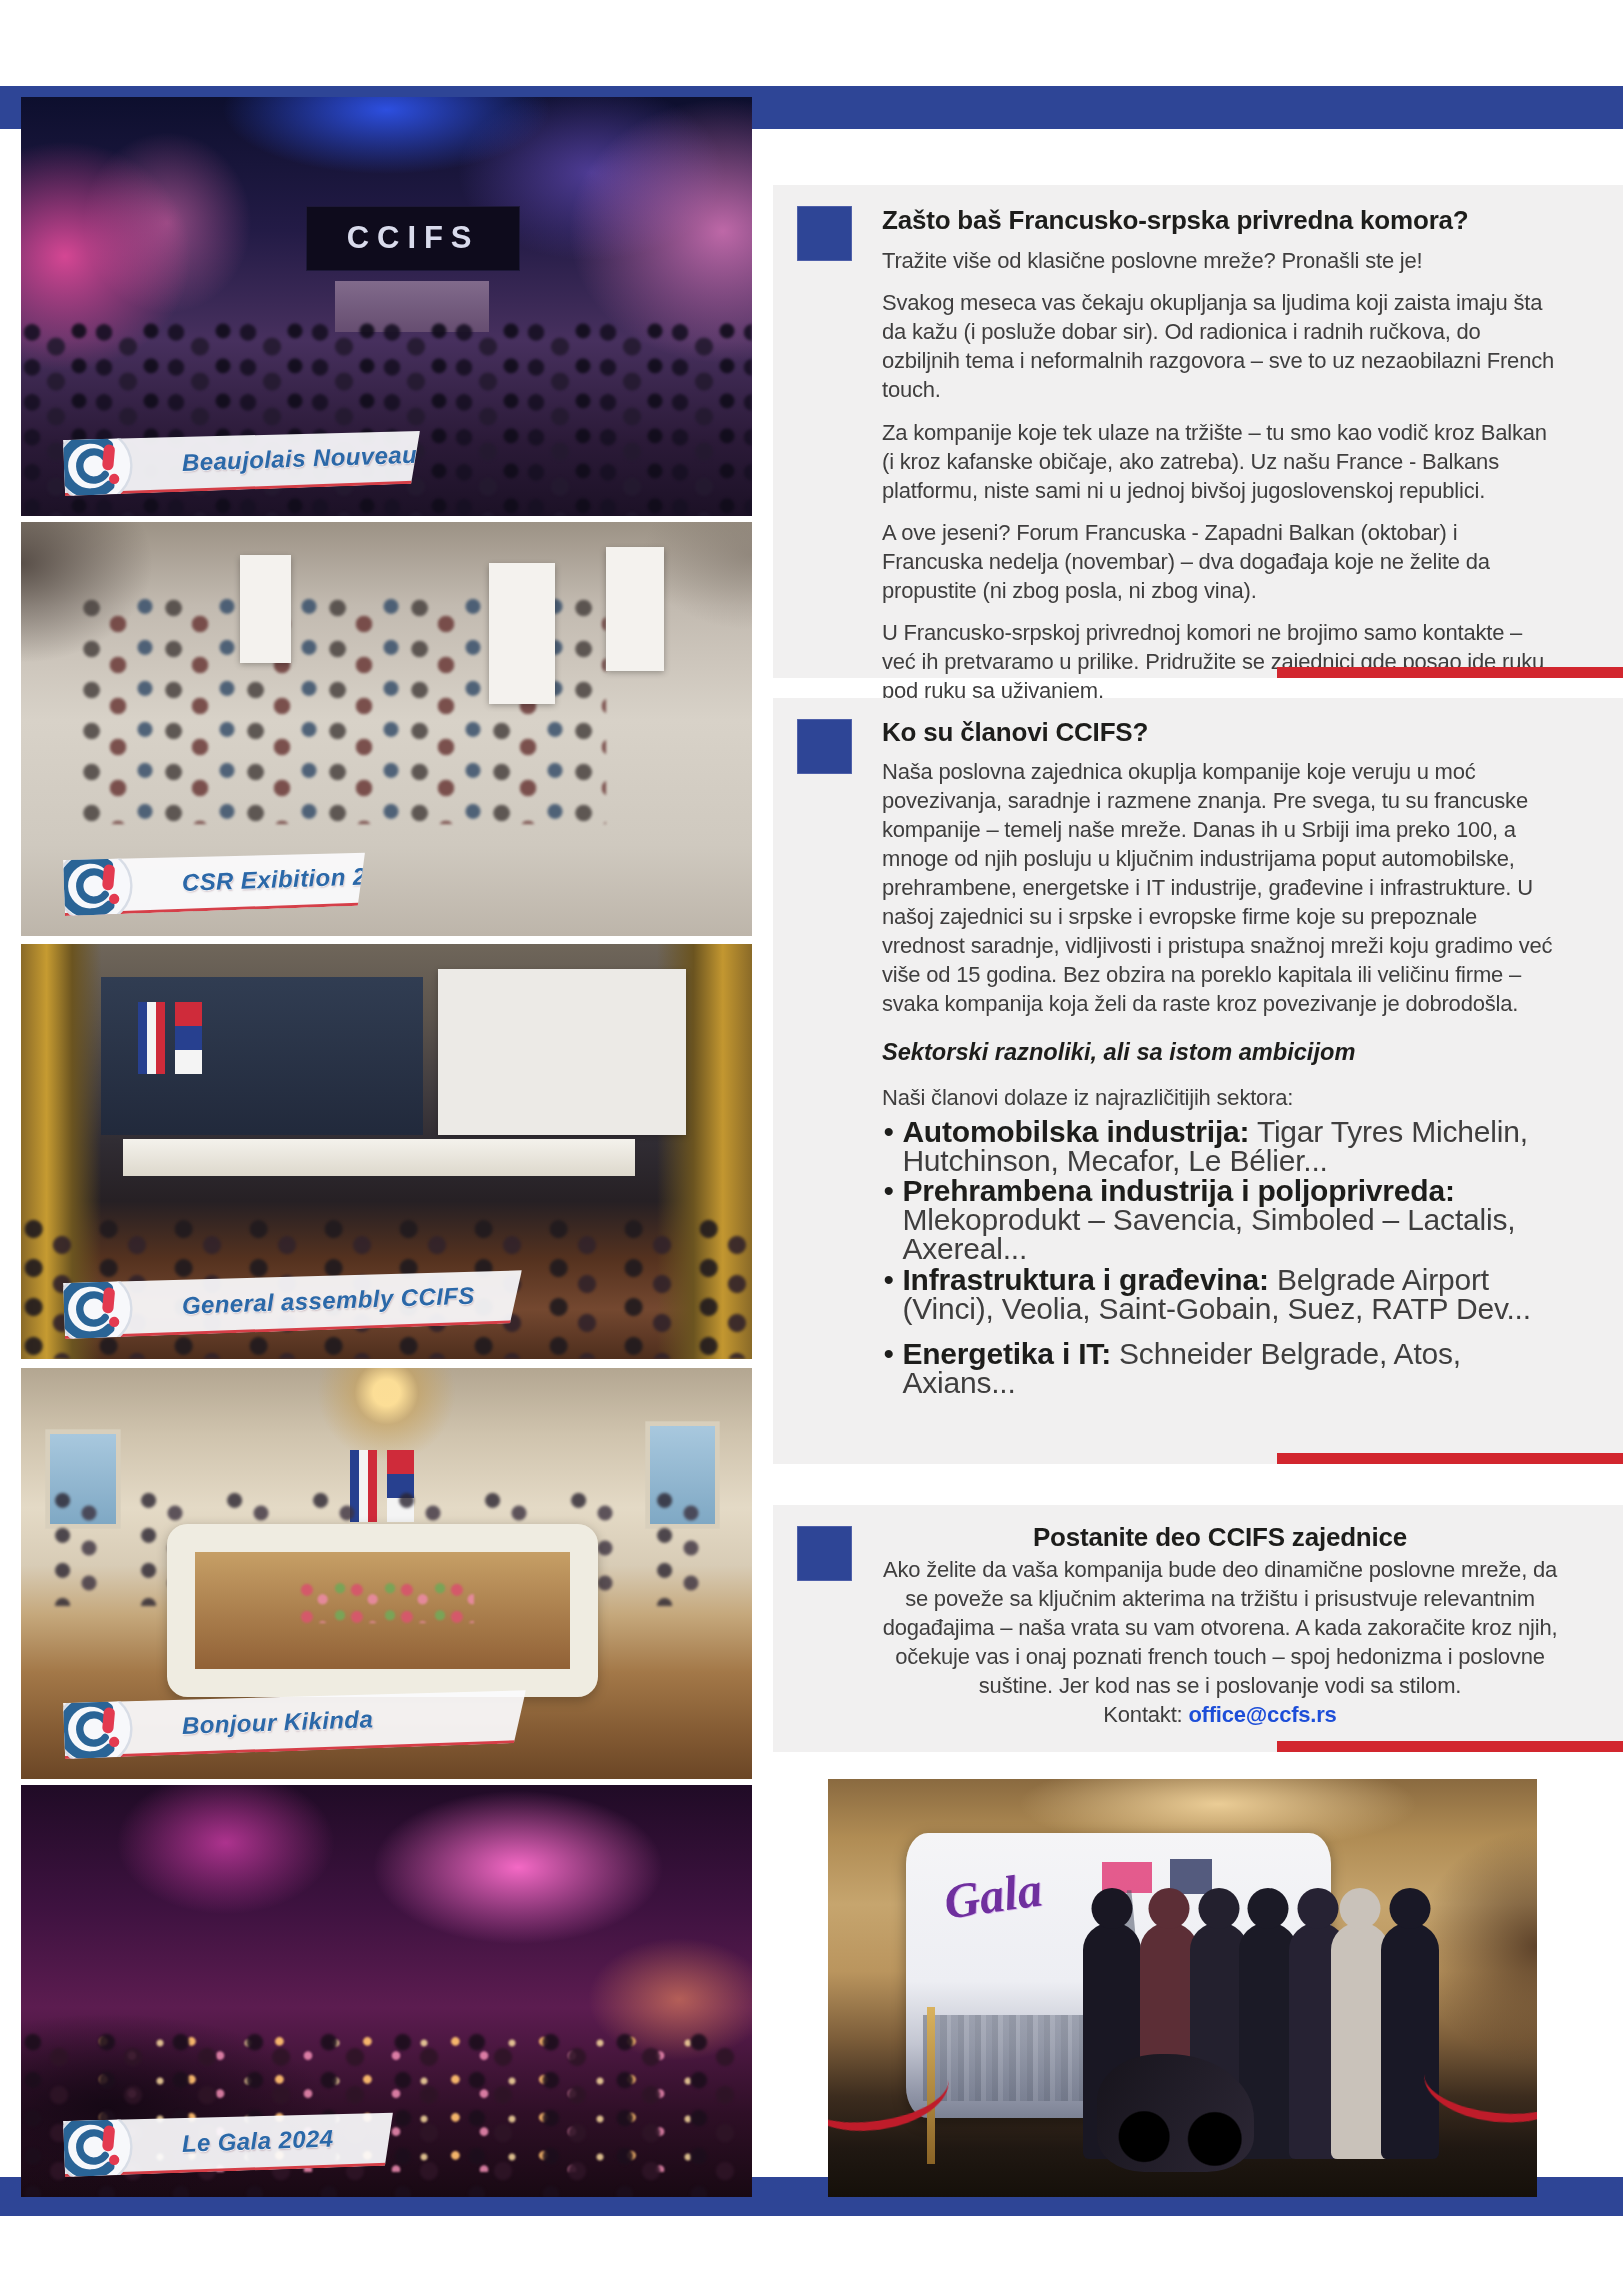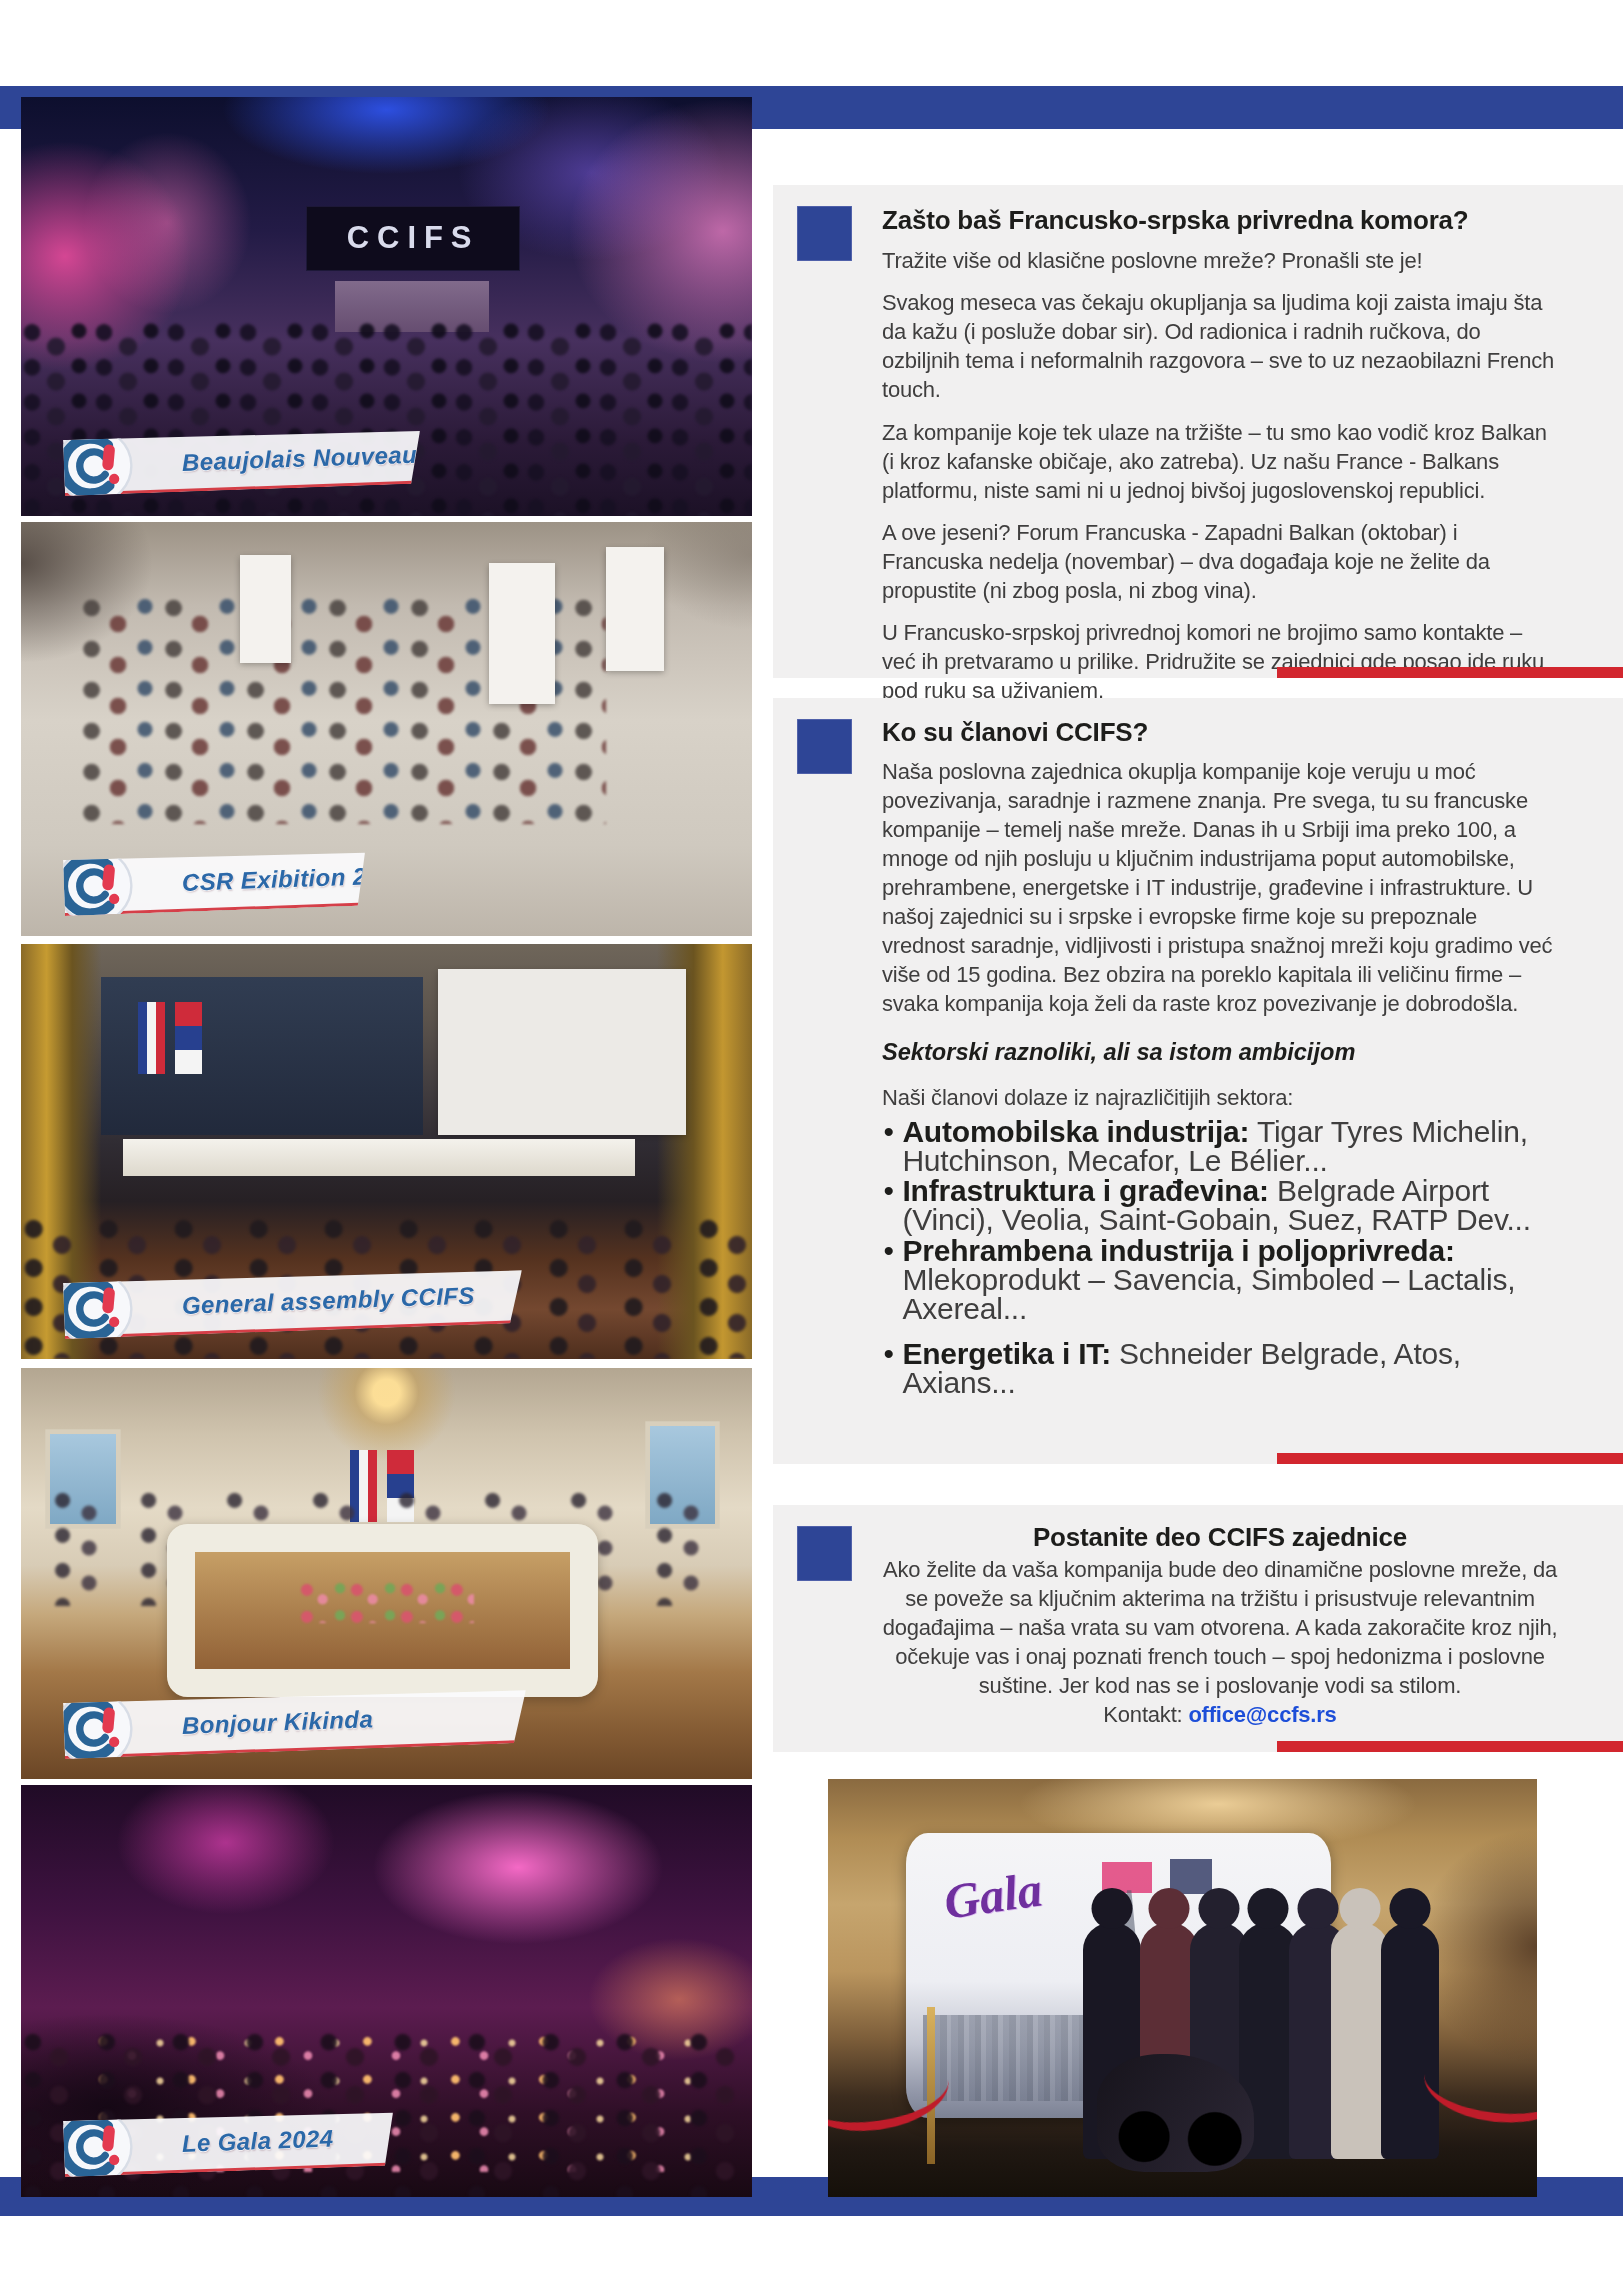--- a/index.html
+++ b/index.html
@@ -302,22 +302,22 @@
 
   <section class="block b2">
     <div class="bullet-sq"></div>
     <div class="content">
       <h2 class="sec">Ko su članovi CCIFS?</h2>
       <p>Naša poslovna zajednica okuplja kompanije koje veruju u moć povezivanja, saradnje i razmene znanja. Pre svega, tu su francuske kompanije – temelj naše mreže. Danas ih u Srbiji ima preko 100, a mnoge od njih posluju u ključnim industrijama poput automobilske, prehrambene, energetske i IT industrije, građevine i infrastrukture. U našoj zajednici su i srpske i evropske firme koje su prepoznale vrednost saradnje, vidljivosti i pristupa snažnoj mreži koju gradimo već više od 15 godina. Bez obzira na poreklo kapitala ili veličinu firme – svaka kompanija koja želi da raste kroz povezivanje je dobrodošla.</p>
       <h3 class="sub">Sektorski raznoliki, ali sa istom ambicijom</h3>
       <p style="margin-bottom:4.7px">Naši članovi dolaze iz najrazličitijih sektora:</p>
       <ul class="sectors">
         <li><span class="b-label">Automobilska industrija:</span><span> Tigar Tyres Michelin, Hutchinson, Mecafor, Le Bélier...</span></li>
+        <li><span class="b-label">Prehrambena industrija i poljoprivreda:</span><span> Mlekoprodukt – Savencia, Simboled – Lactalis, Axereal...</span></li>
         <li><span class="b-label">Infrastruktura i građevina:</span><span> Belgrade Airport (Vinci), Veolia, Saint-Gobain, Suez, RATP Dev...</span></li>
-        <li><span class="b-label">Prehrambena industrija i poljoprivreda:</span><span> Mlekoprodukt – Savencia, Simboled – Lactalis, Axereal...</span></li>
         <li class="gap"><span class="b-label">Energetika i IT:</span><span> Schneider Belgrade, Atos, Axians...</span></li>
       </ul>
     </div>
     <div class="redbar"></div>
   </section>
 
   <section class="block b3">
     <div class="bullet-sq"></div>
     <div class="content">
       <h2 class="sec" style="margin-bottom:1.6px">Postanite deo CCIFS zajednice</h2>

